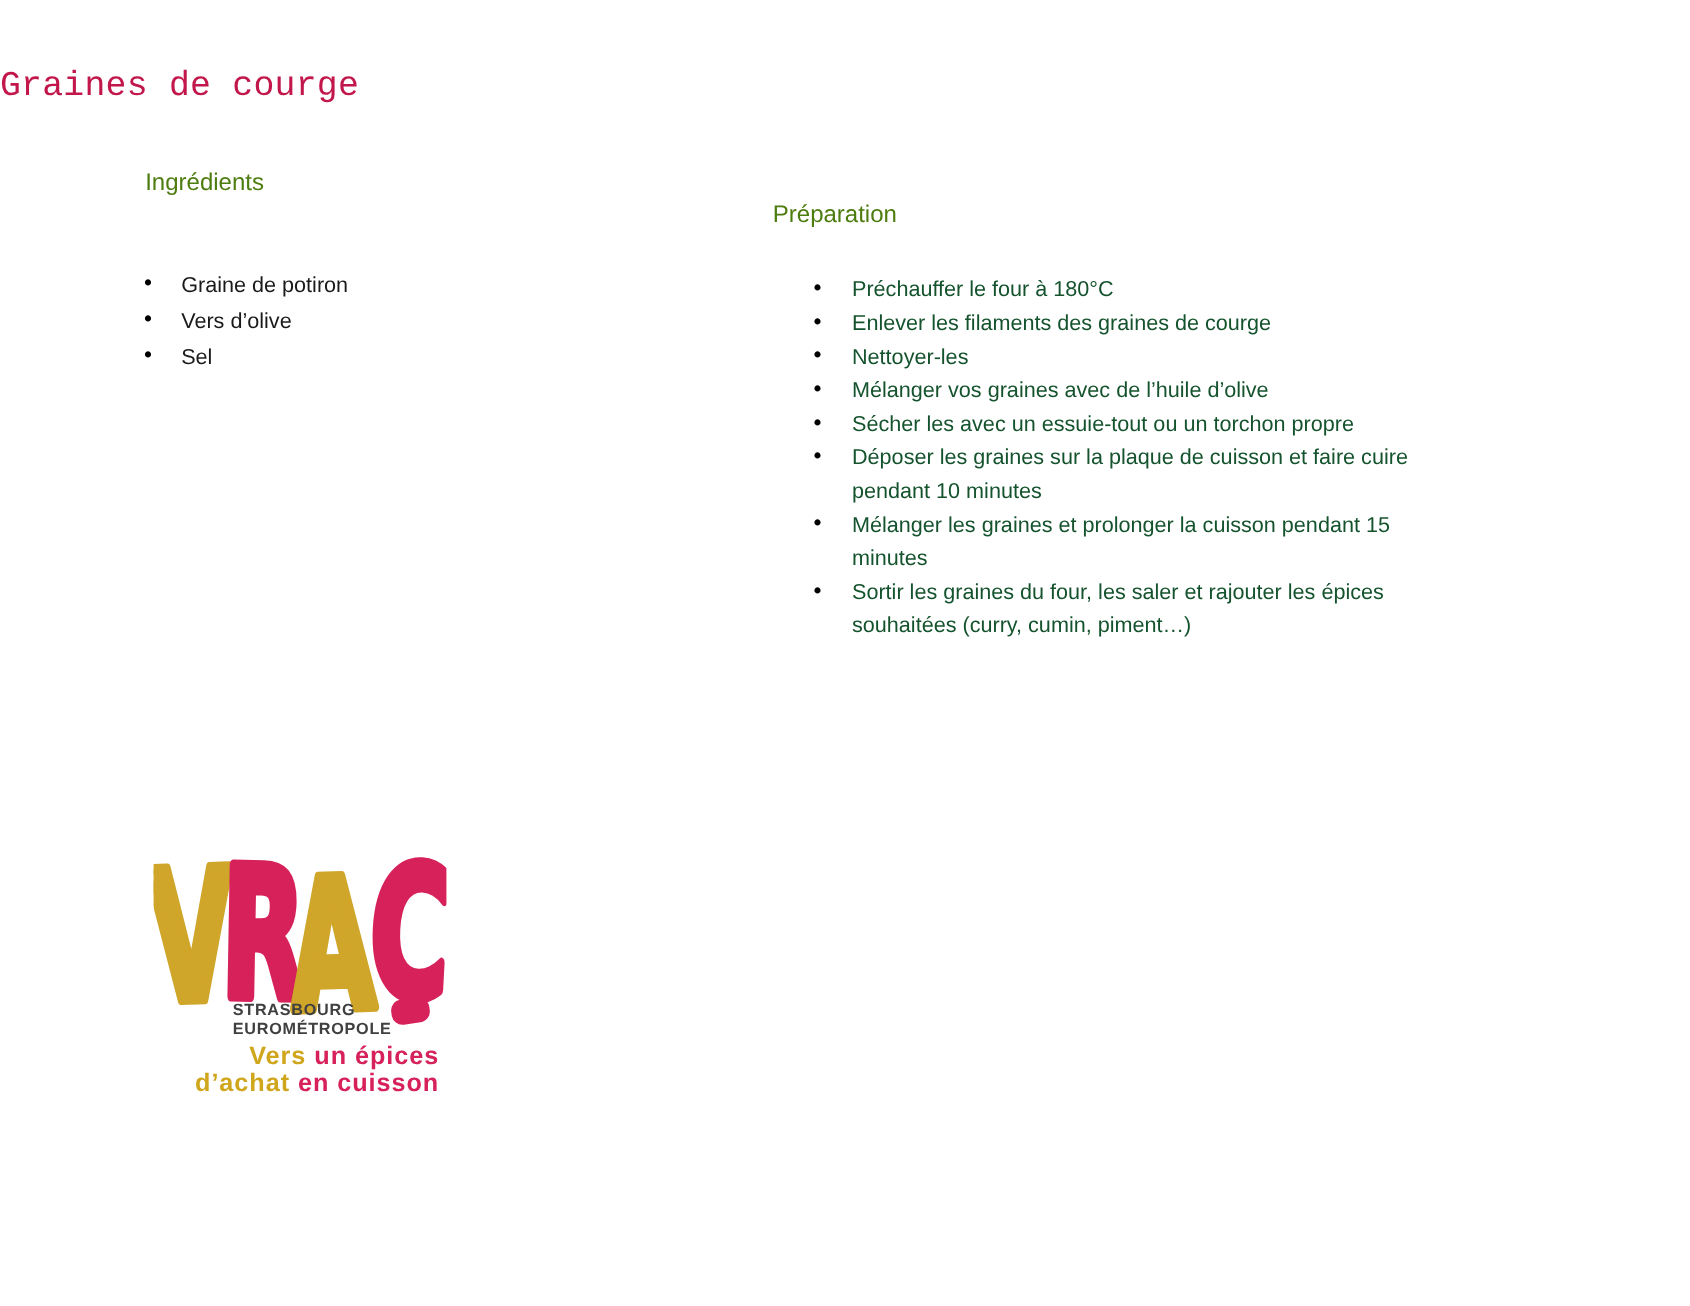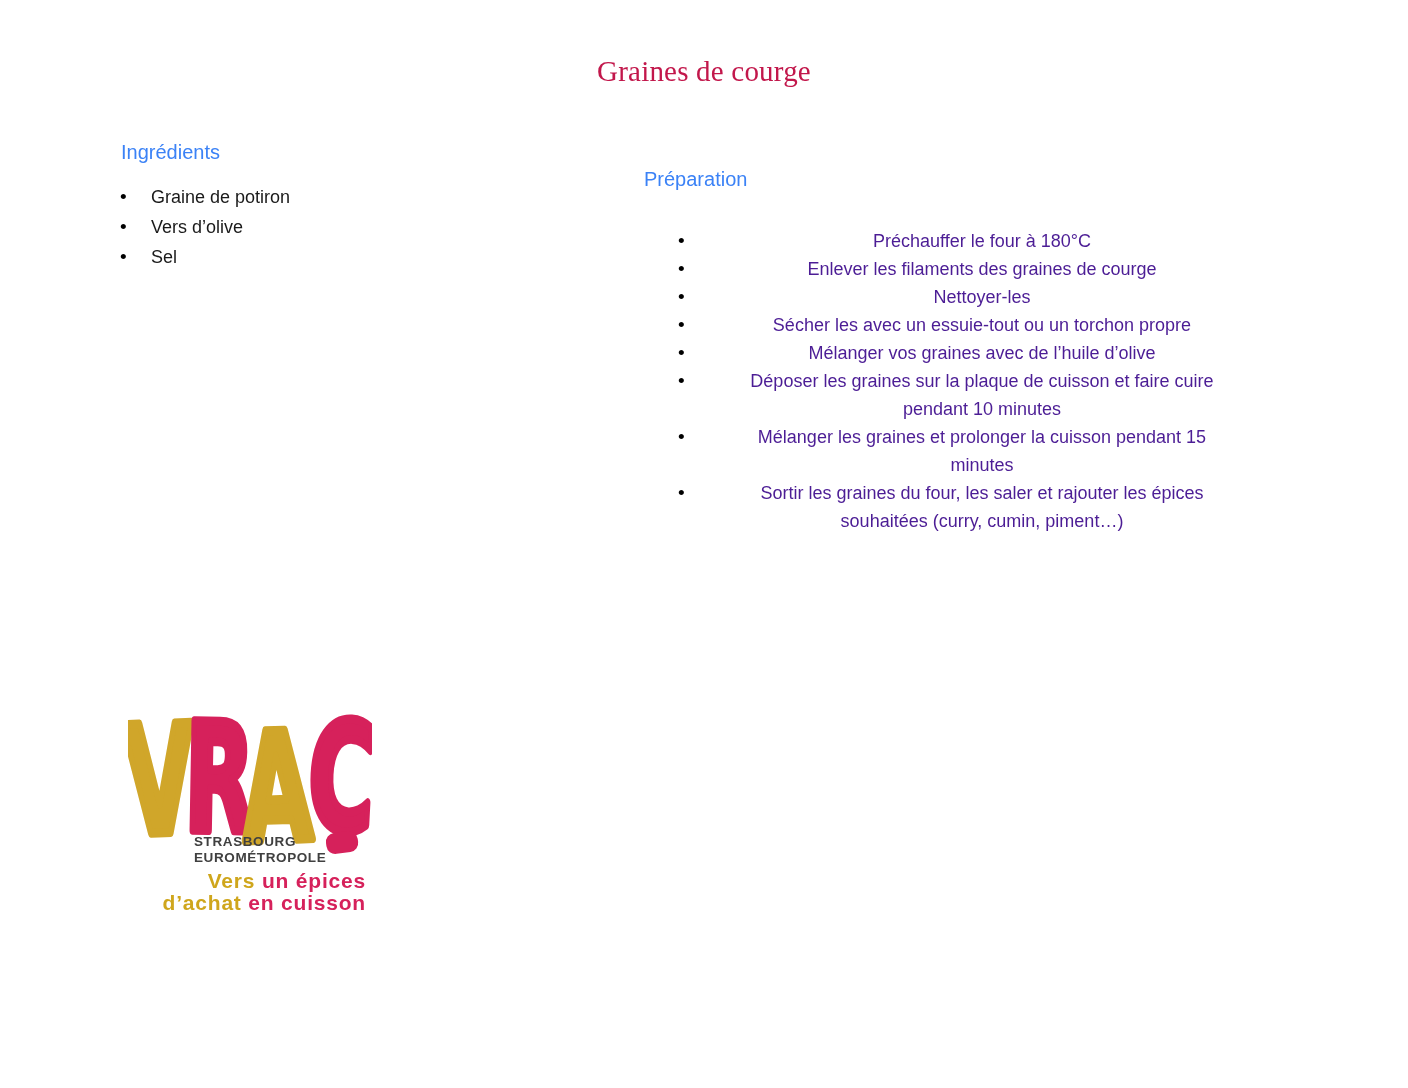--- a/index.html
+++ b/index.html
@@ -16,46 +16,46 @@
     font-family: "Liberation Sans", sans-serif;
     color: #1f1f1f;
   }
 
   
   .doc-title {
     position: absolute;
     top: 36px;
     left: 0;
     width: 100%;
-    text-align: center;
-    font-family: Liberation Serif, serif;
+    text-align: left;
+    font-family: Liberation Mono, monospace;
     font-size: 29px;
     font-weight: 500;
     color: #c2174b;
     letter-spacing: 0.2px;
   }
 
   
   .section-heading {
     font-size: 20px;
     font-weight: 400;
-    color: #3b82f6;
+    color: #4d7c0f;
     margin: 0;
   }
 
   
   .ingredients {
     position: absolute;
     left: 121px;
     top: 141px;
     width: 380px;
   }
   .ingredients ul {
     list-style: none;
-    margin: 18px 0 0 -1px;
+    margin: 58px 0 0 -1px;
     padding: 0;
   }
   .ingredients li {
     position: relative;
     padding-left: 31px;
     font-size: 18px;
     line-height: 30px;
     color: #1a1a1a;
   }
 
@@ -69,23 +69,22 @@
   .preparation ul {
     list-style: none;
     margin: 36px 0 0 34px;
     padding: 0;
   }
   .preparation li {
     position: relative;
     padding-left: 32px;
     font-size: 18px;
     line-height: 28px;
-    color: #4c1d95;
+    color: #14532d;
     white-space: pre-line;
-    text-align: center;
   }
 
   li.bullet-item::before {
     content: "\2022";
     position: absolute;
     left: 0;
     top: 0;
     font-size: 19px;
     color: #000000;
   }
@@ -145,22 +144,22 @@
       <li class="bullet-item">Sel</li>
     </ul>
   </section>
 
   <section class="preparation">
     <h2 class="section-heading">Préparation</h2>
     <ul>
       <li class="bullet-item">Préchauffer le four à 180°C</li>
       <li class="bullet-item">Enlever les filaments des graines de courge</li>
       <li class="bullet-item">Nettoyer-les</li>
+      <li class="bullet-item">Mélanger vos graines avec de l’huile d’olive</li>
       <li class="bullet-item">Sécher les avec un essuie-tout ou un torchon propre</li>
-      <li class="bullet-item">Mélanger vos graines avec de l’huile d’olive</li>
       <li class="bullet-item">Déposer les graines sur la plaque de cuisson et faire cuire
 pendant 10 minutes</li>
       <li class="bullet-item">Mélanger les graines et prolonger la cuisson pendant 15
 minutes</li>
       <li class="bullet-item">Sortir les graines du four, les saler et rajouter les épices
 souhaitées (curry, cumin, piment…)</li>
     </ul>
   </section>
 
   <div class="logo">

